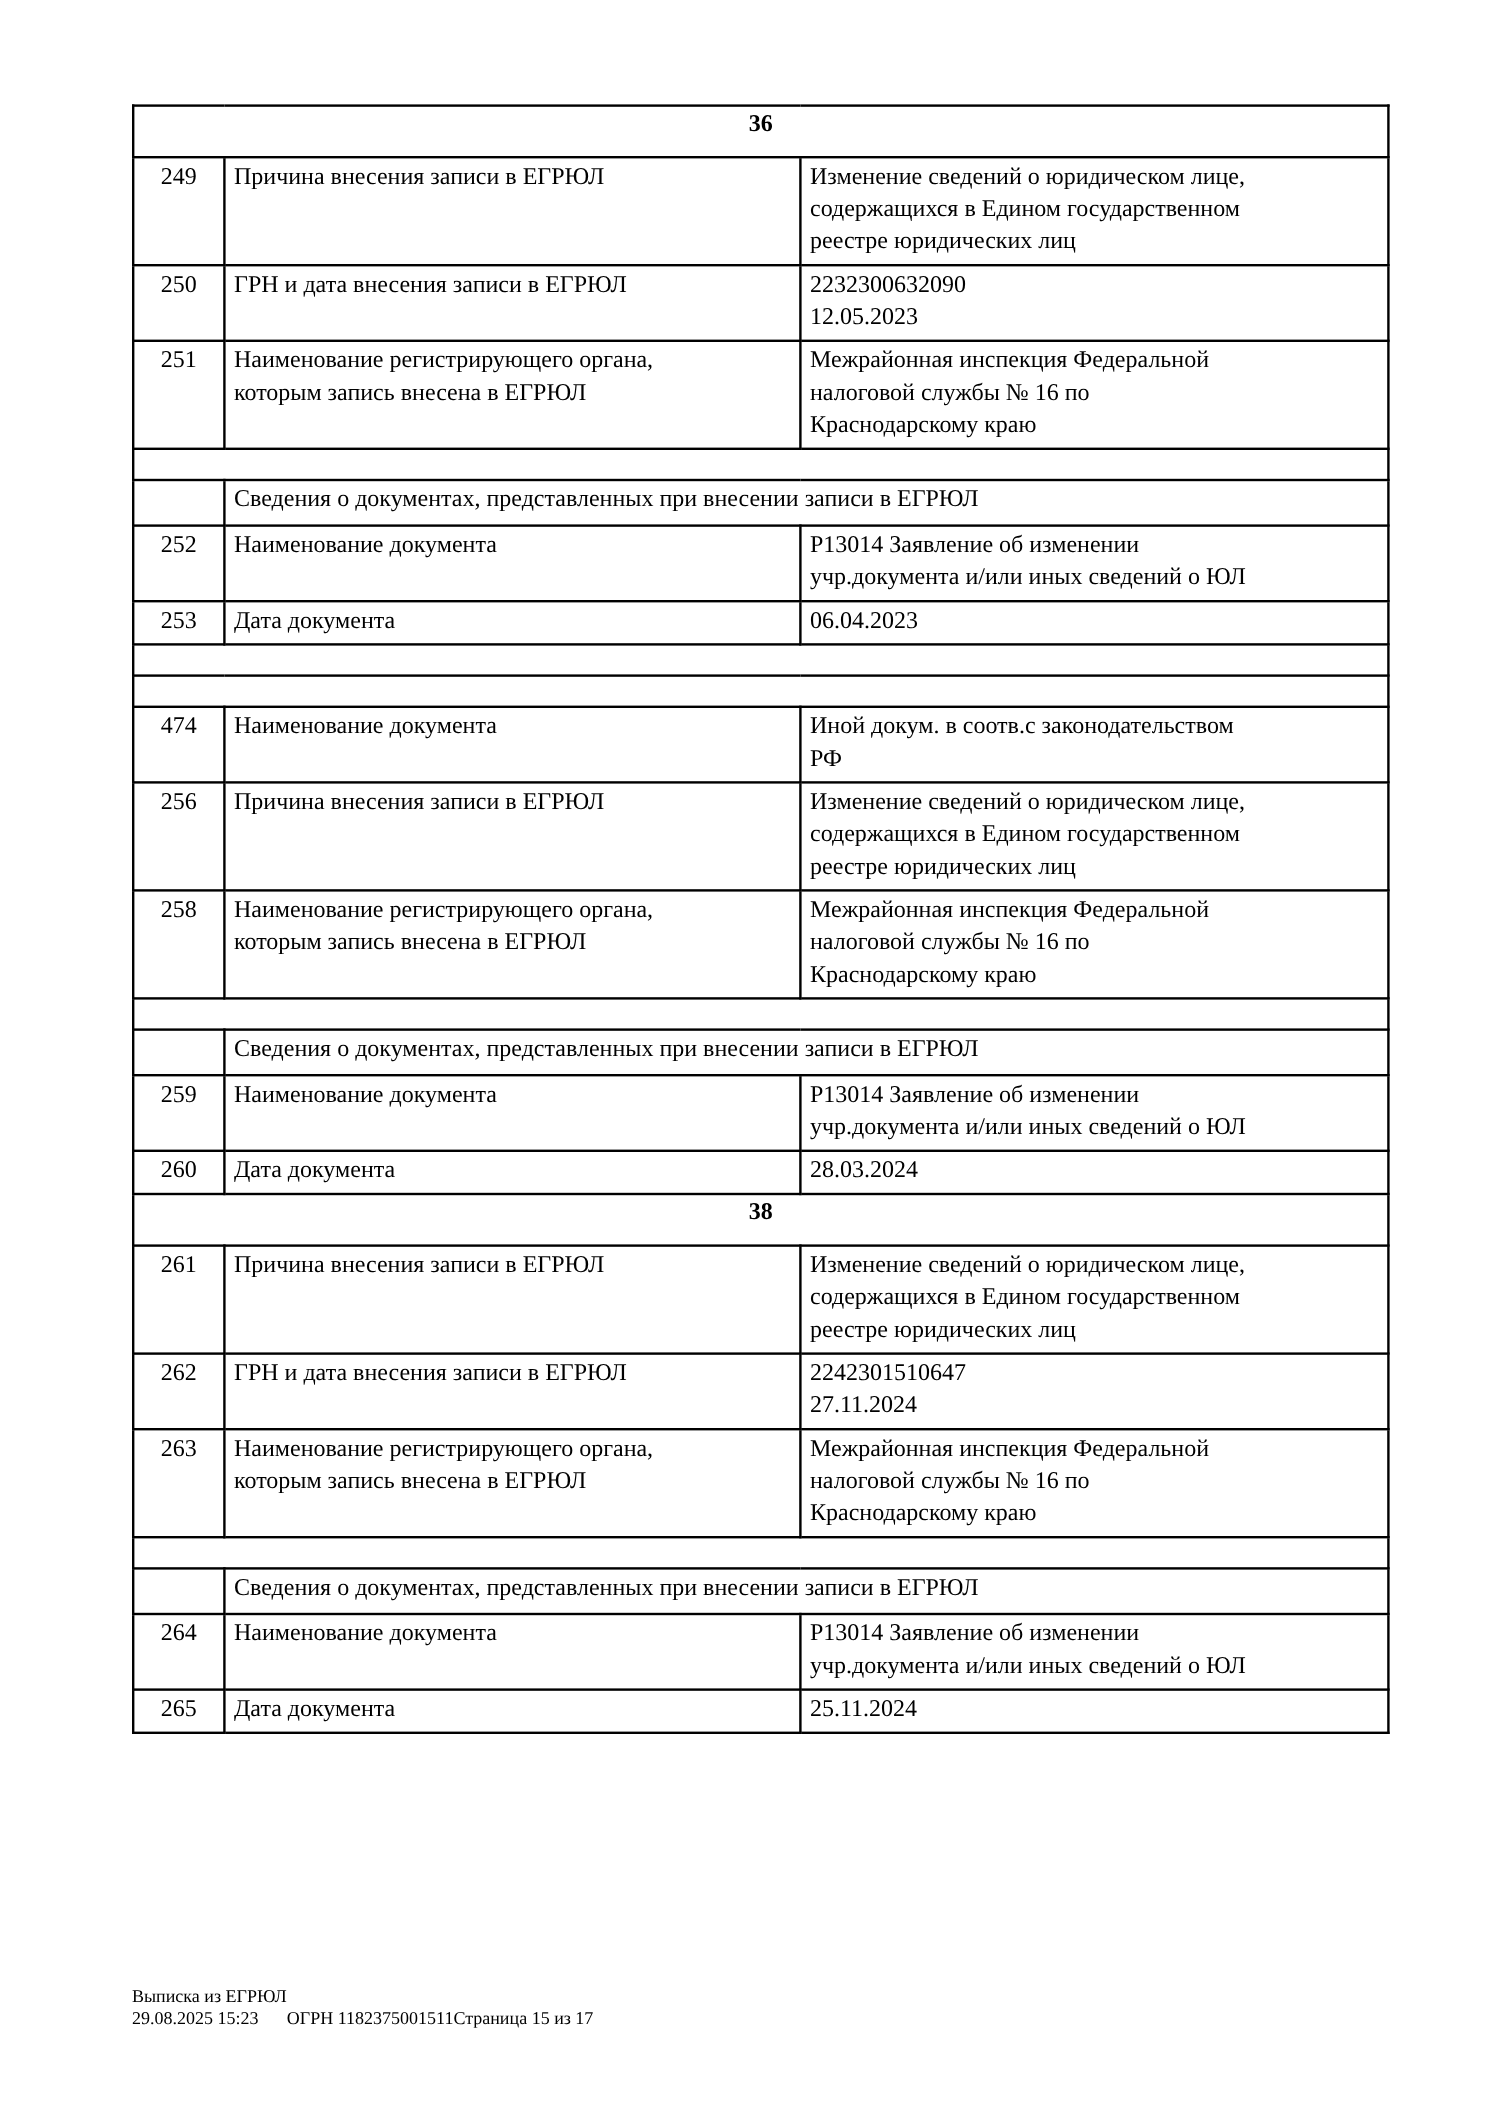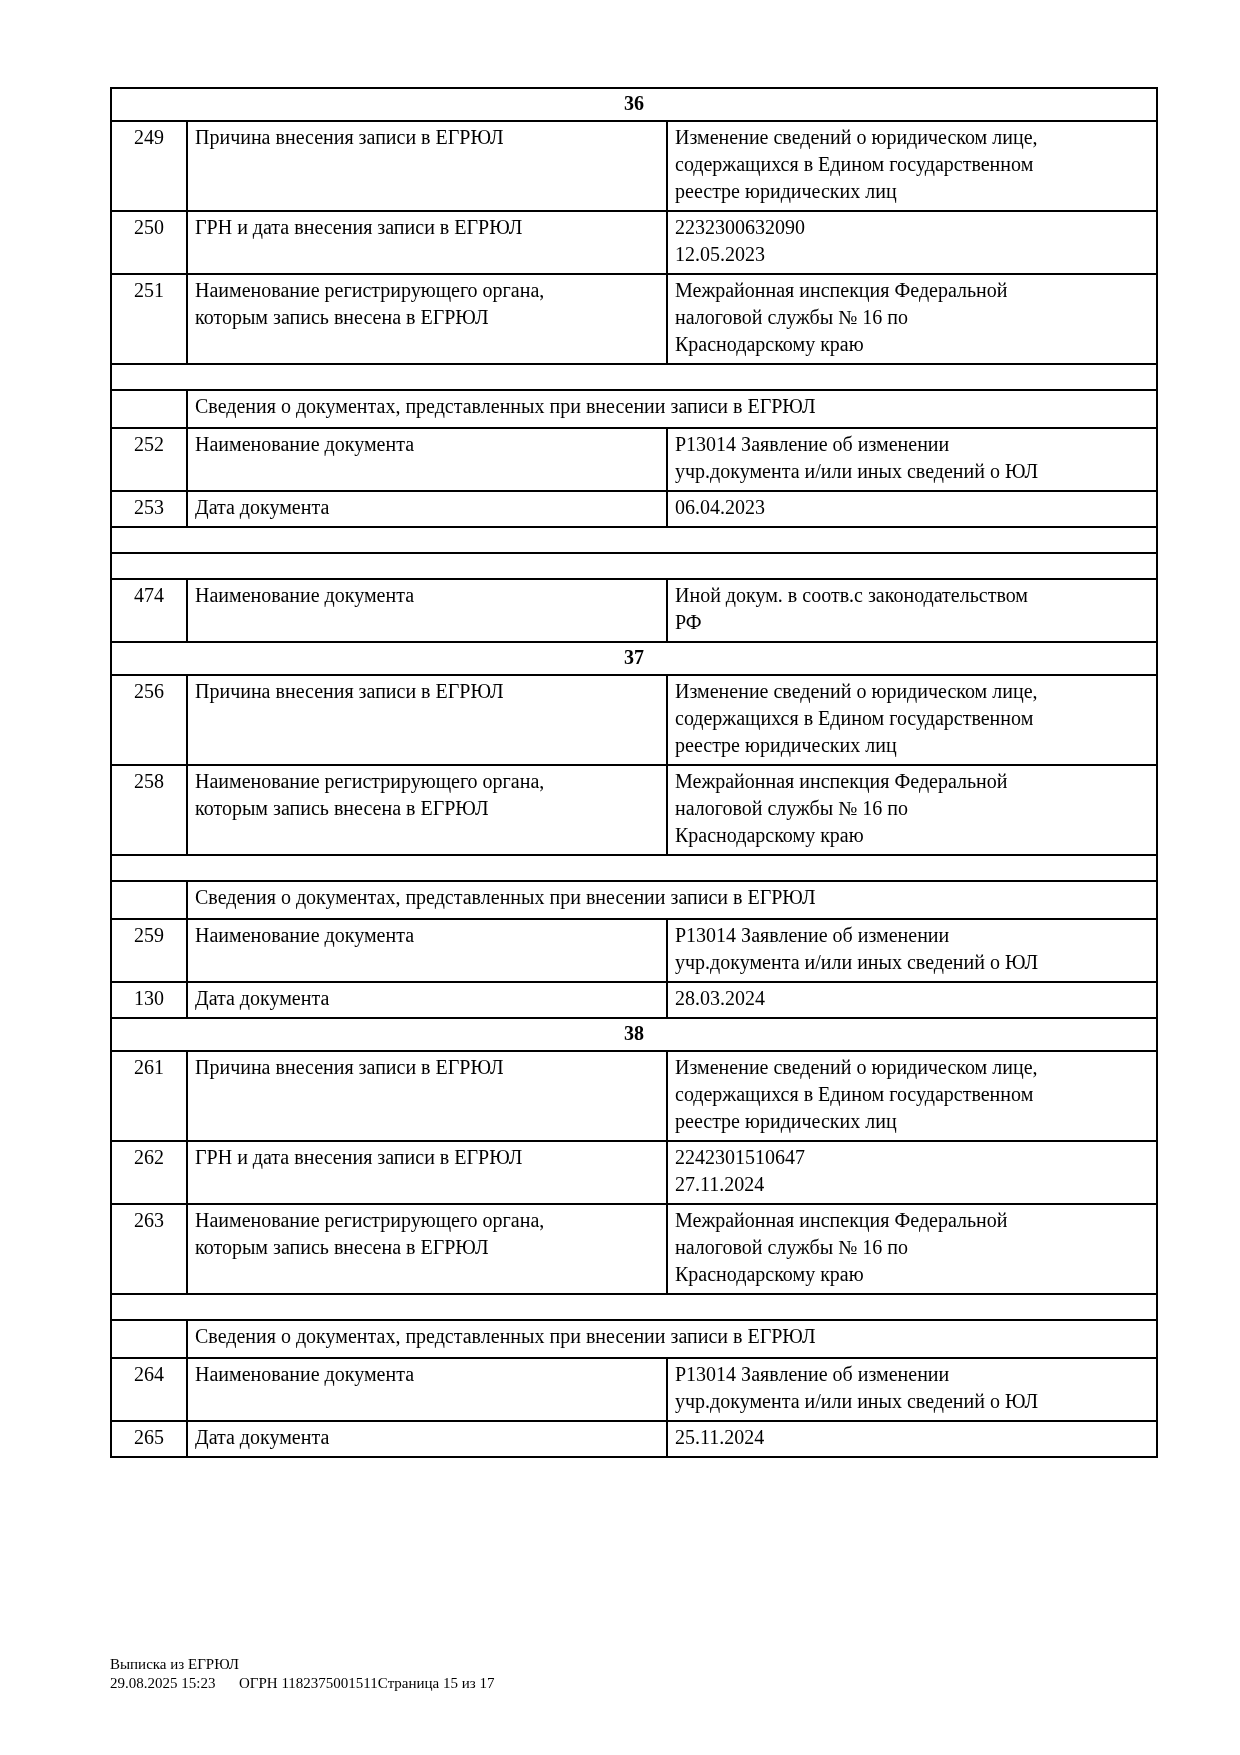--- a/index.html
+++ b/index.html
@@ -38,21 +38,21 @@
     padding-right: 2px;
   }
   td.cell-label, td.cell-value, td.cell-subheader {
     white-space: pre-line;
   }
   tr.section-row td {
     text-align: center;
     font-weight: bold;
     height: 29px;
     padding-top: 1px;
-    padding-bottom: 1px;
+    padding-bottom: 11px;
   }
   tr.spacer-row td {
     height: 24px;
     padding: 0;
   }
   tr.subheader-row td {
     height: 29px;
   }
   .footer {
     position: absolute;
@@ -128,23 +128,20 @@
         </tr>
         <tr class="spacer-row">
           <td colspan="3"></td>
         </tr>
         <tr>
           <td class="cell-num">474</td>
           <td class="cell-label">Наименование документа</td>
           <td class="cell-value">Иной докум. в соотв.с законодательством
 РФ</td>
         </tr>
-        <tr class="section-row">
-          <td colspan="3">37</td>
-        </tr>
         <tr>
           <td class="cell-num">256</td>
           <td class="cell-label">Причина внесения записи в ЕГРЮЛ</td>
           <td class="cell-value">Изменение сведений о юридическом лице,
 содержащихся в Едином государственном
 реестре юридических лиц</td>
         </tr>
         <tr>
           <td class="cell-num">258</td>
           <td class="cell-label">Наименование регистрирующего органа,
@@ -160,21 +157,21 @@
           <td class="cell-num"></td>
           <td colspan="2" class="cell-subheader">Сведения о документах, представленных при внесении записи в ЕГРЮЛ</td>
         </tr>
         <tr>
           <td class="cell-num">259</td>
           <td class="cell-label">Наименование документа</td>
           <td class="cell-value">Р13014 Заявление об изменении
 учр.документа и/или иных сведений о ЮЛ</td>
         </tr>
         <tr>
-          <td class="cell-num">130</td>
+          <td class="cell-num">260</td>
           <td class="cell-label">Дата документа</td>
           <td class="cell-value">28.03.2024</td>
         </tr>
         <tr class="section-row">
           <td colspan="3">38</td>
         </tr>
         <tr>
           <td class="cell-num">261</td>
           <td class="cell-label">Причина внесения записи в ЕГРЮЛ</td>
           <td class="cell-value">Изменение сведений о юридическом лице,

